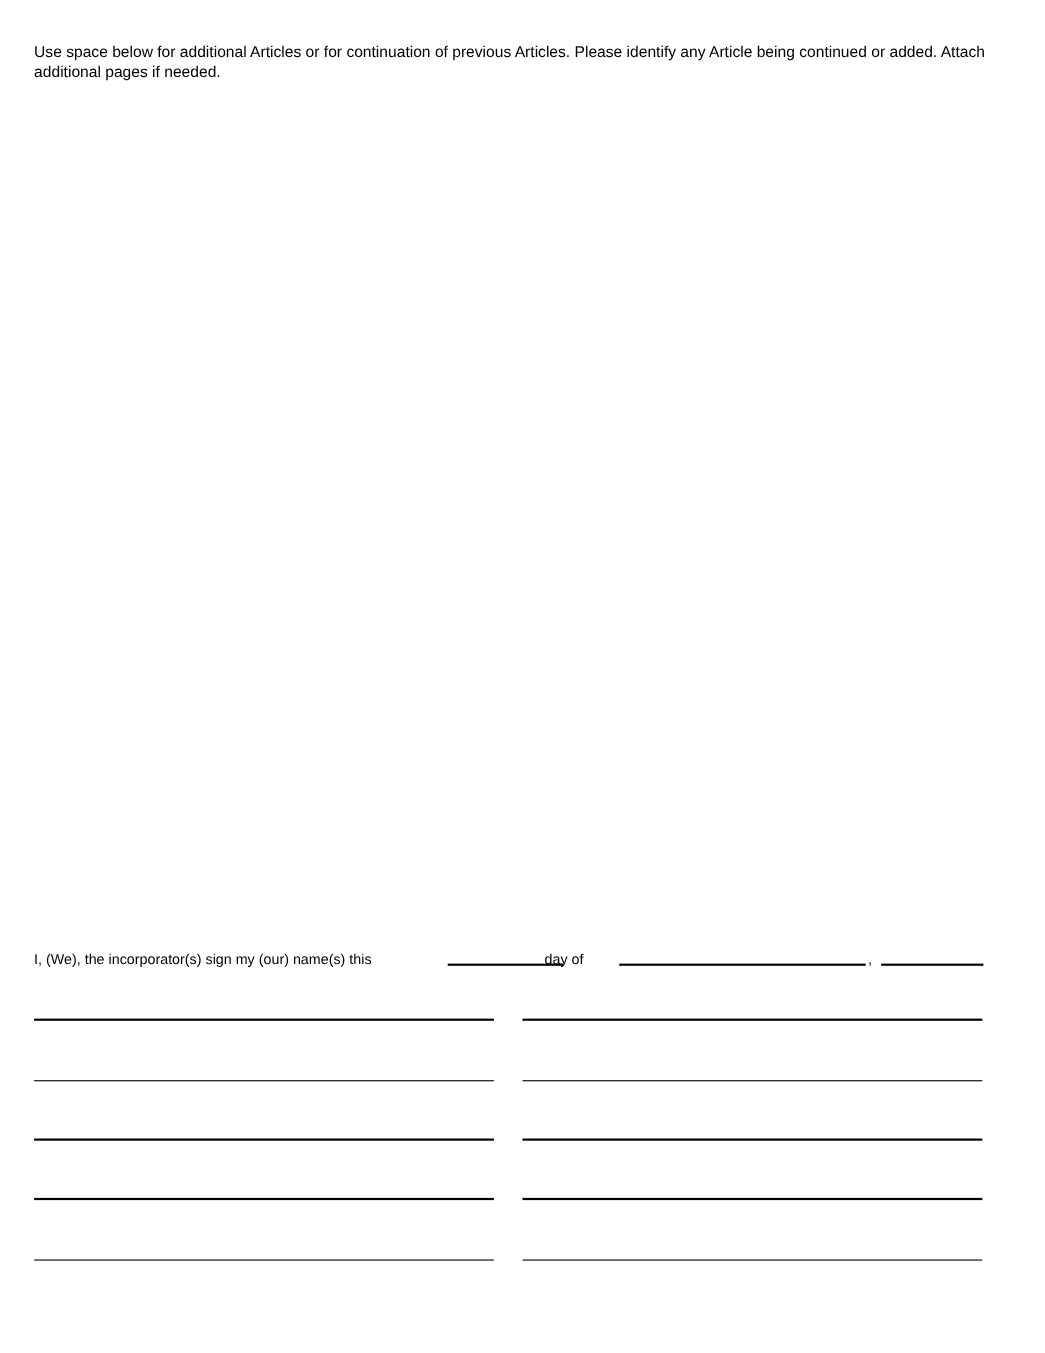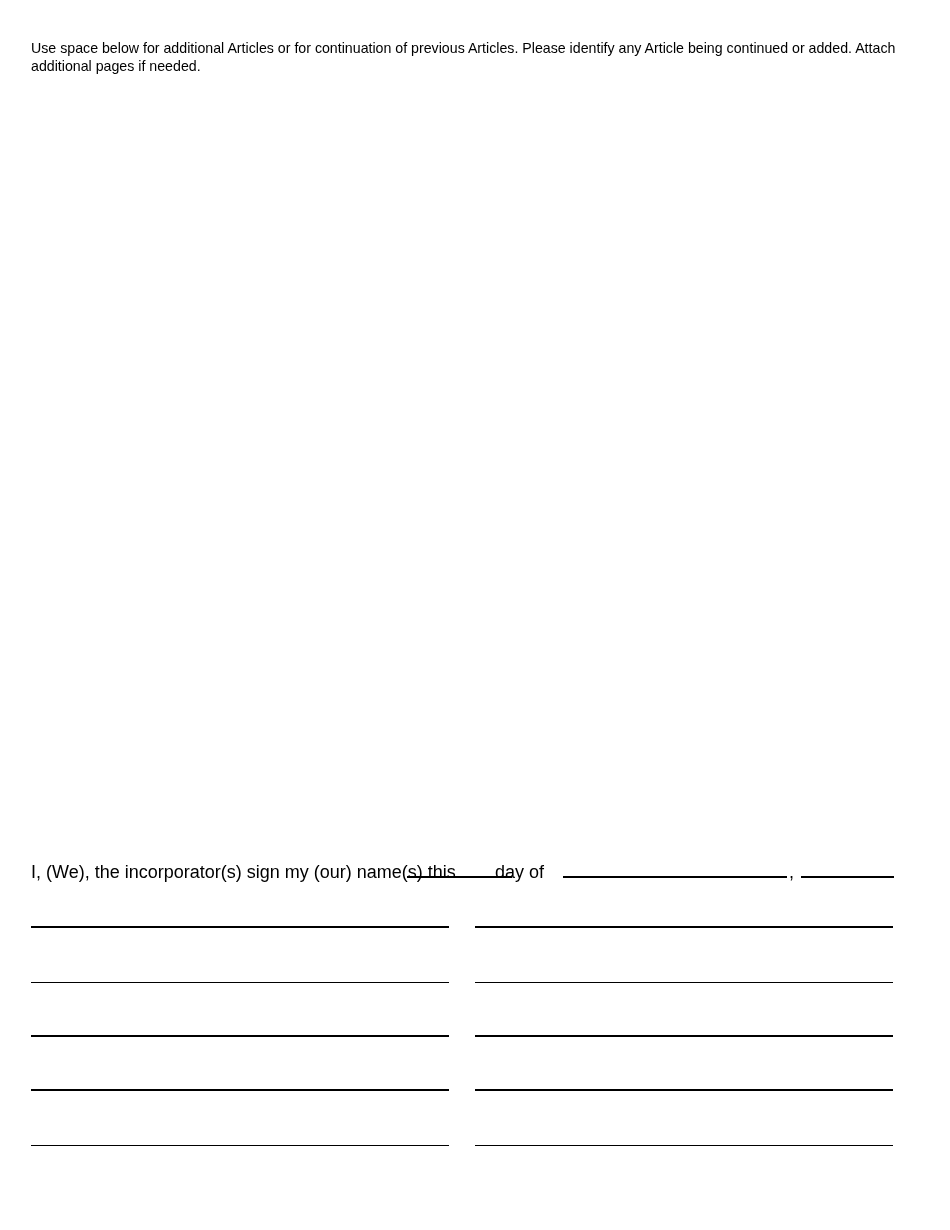--- a/index.html
+++ b/index.html
@@ -27,21 +27,21 @@
     .continuation-area {
       position: absolute;
       left: 31px;
       top: 85px;
       width: 862px;
       height: 760px;
     }
     .sign-statement {
       position: absolute;
       top: 863px;
-      font-size: 18px;
+      font-size: 13px;
       line-height: 18px;
       white-space: nowrap;
     }
     .blank {
       position: absolute;
       height: 0;
       border-top: 2px solid #000;
     }
     .sig-line {
       position: absolute;

